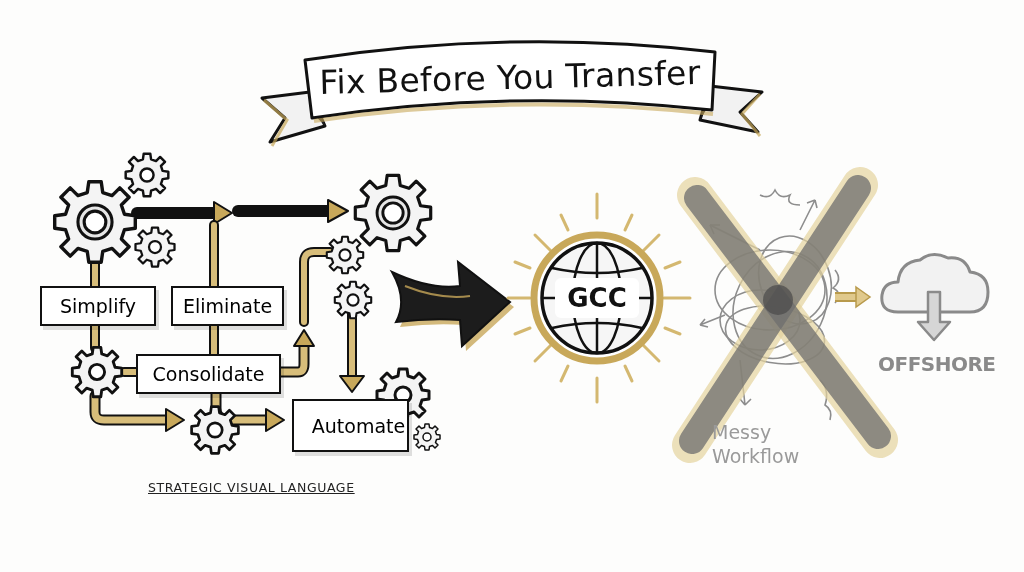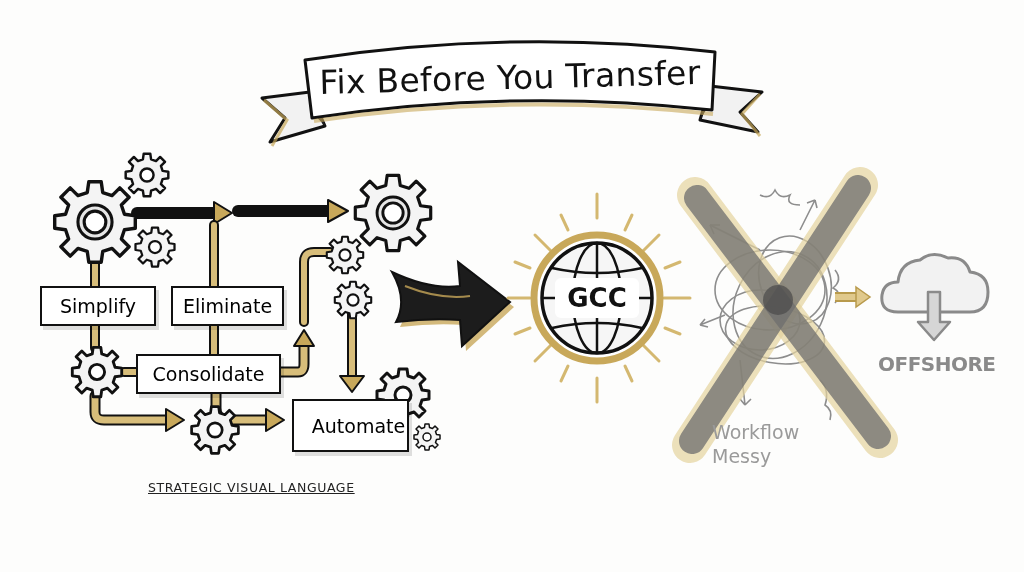--- a/index.html
+++ b/index.html
@@ -200,17 +200,17 @@
 <div class="label-box" style="left:40px; top:286px; width:116px; height:40px;">Simplify</div>
 <div class="label-box" style="left:171px; top:286px; width:113px; height:40px;">Eliminate</div>
 <div class="label-box" style="left:128px; top:354px; width:145px; height:40px;margin-left:8px;">Consolidate</div>
 <div class="label-box" style="left:292px; top:399px; width:117px; height:53px;padding-left:16px;">Automate</div>
 
 <div class="caption" style="left:148px; top:480px;text-decoration:underline;">STRATEGIC VISUAL LANGUAGE</div>
 
 <div class="gcc-text">GCC</div>
 
 <div class="grey-text" style="left:712px; top:420px; width:100px; font-size:19px; line-height:24px;">
+  <div>Messy</div>
   <div>Workflow</div>
-  <div>Messy</div>
 </div>
 
 <div class="grey-text" style="left:878px; top:352px; width:112px; font-size:20px; color:#8a8a8a; font-weight:bold; letter-spacing:-0.5px;">OFFSHORE</div>
 
 </body></html>

